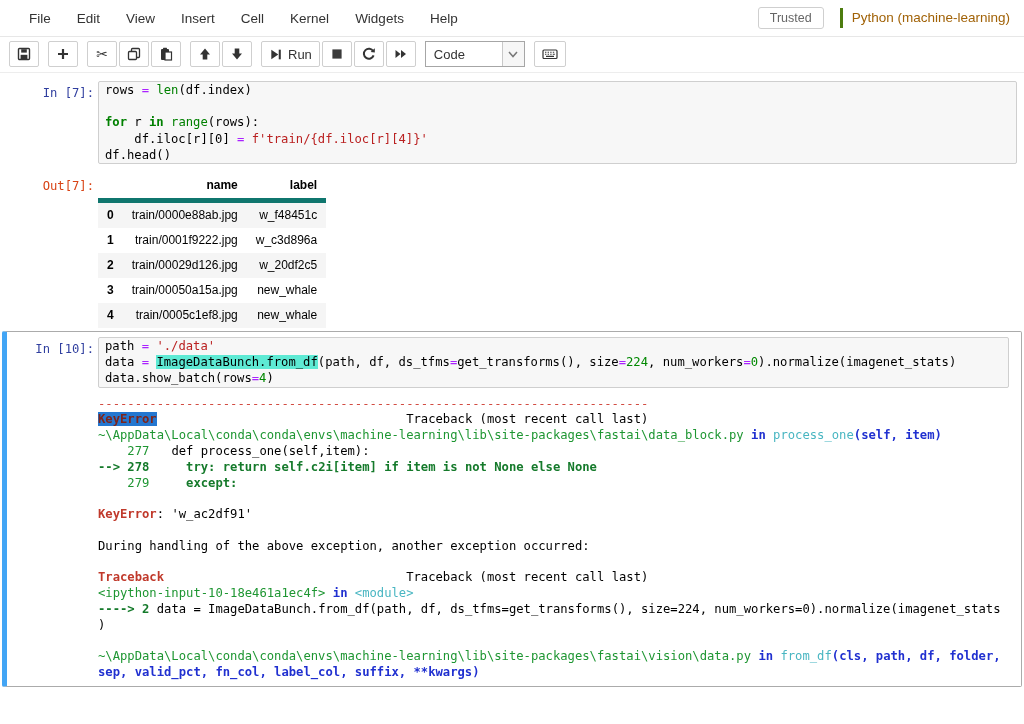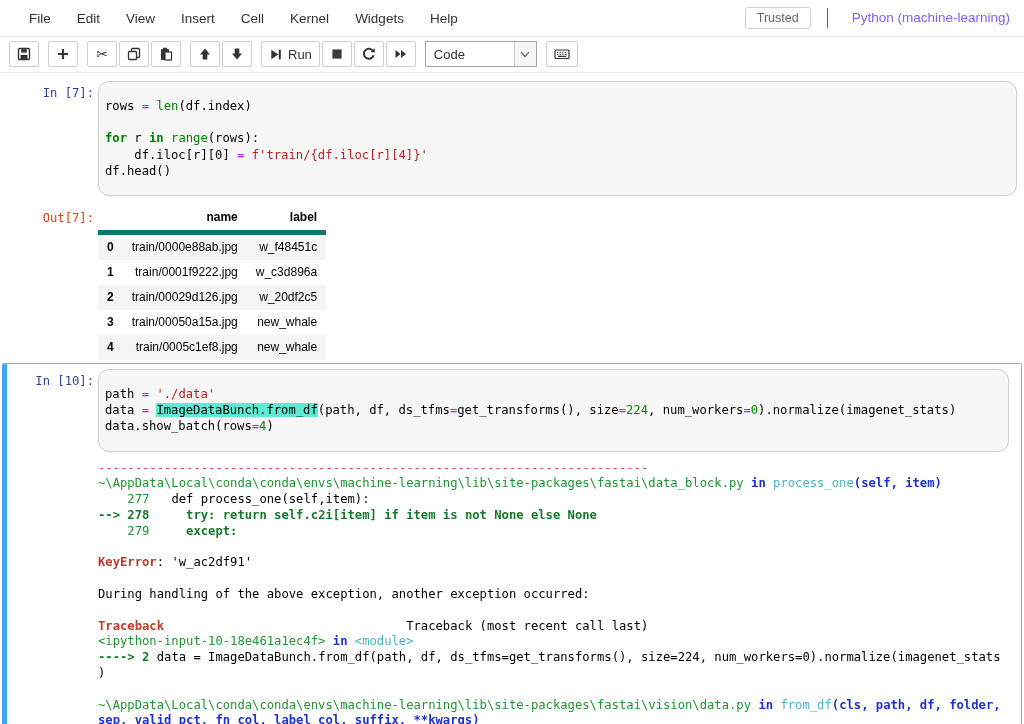--- a/index.html
+++ b/index.html
@@ -3,48 +3,48 @@
 <meta charset="utf-8">
 <style>
   html,body{margin:0;padding:0;width:1024px;height:724px;overflow:hidden;background:#fff;
             font-family:"Liberation Sans",sans-serif;-webkit-font-smoothing:antialiased;}
   
   #menubar{display:flex;align-items:center;height:37px;border-bottom:1px solid #e7e7e7;
            padding:0 14px 0 16px;box-sizing:border-box;font-size:13.5px;color:#333;}
   .menu-item{padding:6px 13px;cursor:pointer;}
   #menubar-right{margin-left:auto;display:flex;align-items:center;gap:16px;}
   .trusted-btn{border:1px solid #cfcfcf;border-radius:3px;padding:3px 11px;font-size:12.5px;color:#666;background:#fff;}
-  .kernel-name{border-left:1px solid #4d7c0f;padding-left:24px;font-size:13.5px;color:#8b5cf6;height:20px;line-height:20px;}
+  .kernel-name{border-left:3px solid #4d7c0f;padding-left:9px;font-size:13.5px;color:#a16207;height:20px;line-height:20px;}
   
   #toolbar{display:flex;align-items:center;padding:4px 9px 5px 9px;border-bottom:1px solid #ededed;}
   .btn-group{display:flex;margin-right:9px;}
   .btn-group .btn + .btn{margin-left:2px;}
   .btn{height:26px;min-width:30px;box-sizing:border-box;display:flex;align-items:center;justify-content:center;
        background:#fff;border:1px solid #cfcfcf;border-radius:2px;color:#333;font-size:13px;padding:0 7px;cursor:pointer;}
   .btn svg{display:block;}
   .btn .btn-label{margin-left:6px;}
   .glyph{font-size:14px;line-height:14px;color:#333;font-family:"DejaVu Sans",sans-serif;}
-  .cell-type-select{display:flex;align-items:center;width:112px;height:26px;box-sizing:border-box;
+  .cell-type-select{display:flex;align-items:center;width:100px;height:26px;box-sizing:border-box;
        border:1px solid #a6a6a6;background:#fff;font-size:13px;color:#333;cursor:pointer;margin-right:9px;}
   .cell-type-select .value{flex:1;padding-left:8px;}
   .cell-type-select .caret-box{width:21px;align-self:stretch;display:flex;align-items:center;justify-content:center;
        background:#f6f6f6;border-left:1px solid #c8c8c8;}
   
   #notebook{padding-top:5px;}
   .cell{padding:3px 0;}
   .cell.selected{margin:0 2px;border:1px solid #ababab;border-left:5px solid #42a5f5;border-radius:2px;
                  padding:5px 5px 5px 0;box-sizing:border-box;}
   .row{display:flex;align-items:flex-start;}
   .prompt{flex:0 0 98px;width:98px;box-sizing:border-box;text-align:right;padding:5px 4px 0 0;
           font-family:"DejaVu Sans Mono",monospace;font-size:12.2px;white-space:nowrap;}
   .selected .prompt{flex-basis:91px;width:91px;}
   .in-prompt{color:#303f9f;}
   .out-prompt{color:#d84315;padding-top:9px;}
-  .input-area{flex:1;margin-right:7px;border:1px solid #cfcfcf;border-radius:11px;background:#f7f7f7;
-              padding:16px 6px;overflow:hidden;}
+  .input-area{flex:1;margin-right:7px;border:1px solid #cfcfcf;border-radius:2px;background:#f7f7f7;
+              padding:0 6px;overflow:hidden;}
   .codeline, .tbline{font-family:"DejaVu Sans Mono",monospace;font-size:12.2px;line-height:16.2px;
               min-height:16.2px;white-space:pre;color:#000;}
   .tbline{line-height:15.8px;min-height:15.8px;}
   .output-row{margin-top:6px;}
   .traceback-box{flex:1;margin-right:7px;margin-top:9px;overflow:hidden;}
   
   table.dataframe{border-collapse:collapse;font-size:12px;color:#000;margin-top:3px;}
   .dataframe th,.dataframe td{padding:6px 9px;text-align:right;line-height:13px;border:none;}
   .dataframe thead th{font-weight:bold;border-bottom:5px solid #0f766e;}
   .dataframe tbody th{font-weight:bold;}
@@ -259,20 +259,21 @@
       <div class="input-area">
           <div class="codeline"><span class="tk-t">path </span><span class="tk-op">=</span><span class="tk-t"> </span><span class="tk-str">'./data'</span></div>
           <div class="codeline"><span class="tk-t">data </span><span class="tk-op">=</span><span class="tk-t"> </span><span class="tk-hl">ImageDataBunch.from_df</span><span class="tk-t">(path, df, ds_tfms</span><span class="tk-op">=</span><span class="tk-t">get_transforms(), size</span><span class="tk-op">=</span><span class="tk-num">224</span><span class="tk-t">, num_workers</span><span class="tk-op">=</span><span class="tk-num">0</span><span class="tk-t">).normalize(imagenet_stats)</span></div>
           <div class="codeline"><span class="tk-t">data.show_batch(rows</span><span class="tk-op">=</span><span class="tk-num">4</span><span class="tk-t">)</span></div>
         </div>
     </div>
     <div class="row">
       <div class="prompt"></div>
       <div class="traceback-box">
           <div class="tbline"><span class="tk-red">---------------------------------------------------------------------------</span></div>
+          <div class="tbline"><span class="tk-redhl">KeyError</span><span class="tk-t">                                  Traceback (most recent call last)</span></div>
           <div class="tbline"><span class="tk-grn">~\AppData\Local\conda\conda\envs\machine-learning\lib\site-packages\fastai\data_block.py</span><span class="tk-t"> </span><span class="tk-blub">in</span><span class="tk-t"> </span><span class="tk-cyan">process_one</span><span class="tk-blub">(self, item)</span></div>
           <div class="tbline"><span class="tk-grn">    277</span><span class="tk-t">   def process_one(self,item):</span></div>
           <div class="tbline"><span class="tk-grnb">--&gt; 278</span><span class="tk-grnb">     try: return self.c2i[item] if item is not None else None</span></div>
           <div class="tbline"><span class="tk-grn">    279</span><span class="tk-grnb">     except:</span></div>
           <div class="tbline"></div>
           <div class="tbline"><span class="tk-redb">KeyError</span><span class="tk-t">: 'w_ac2df91'</span></div>
           <div class="tbline"></div>
           <div class="tbline"><span class="tk-t">During handling of the above exception, another exception occurred:</span></div>
           <div class="tbline"></div>
           <div class="tbline"><span class="tk-redb">Traceback</span><span class="tk-t">                                 Traceback (most recent call last)</span></div>

